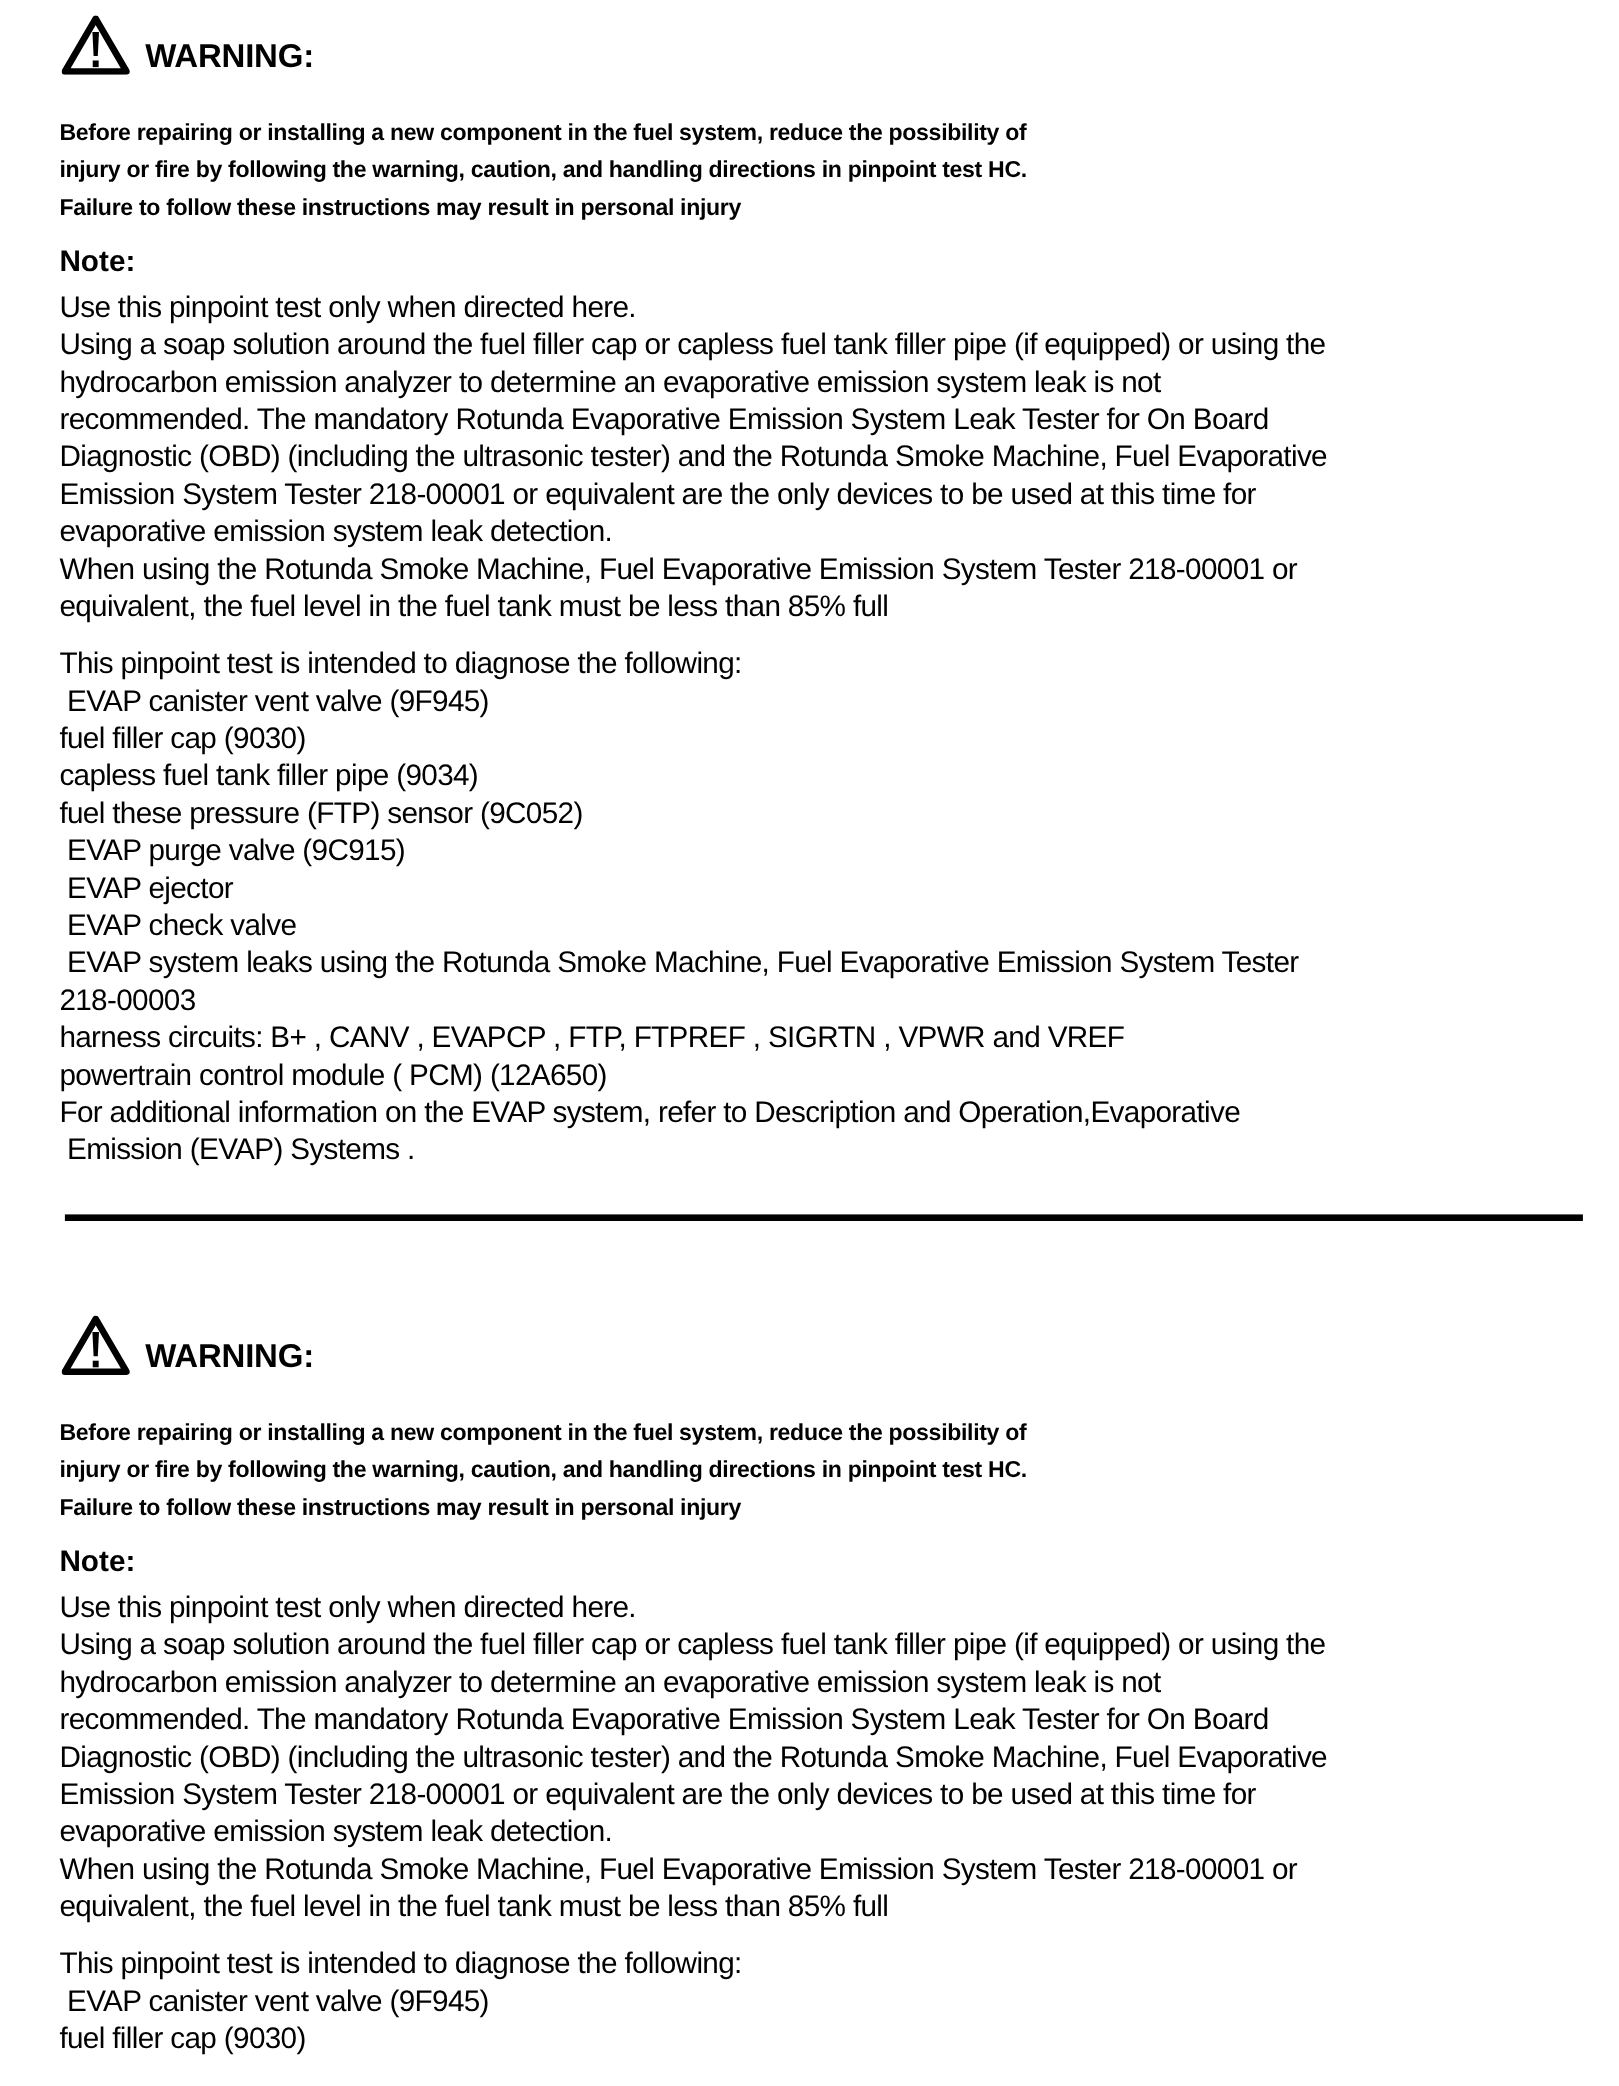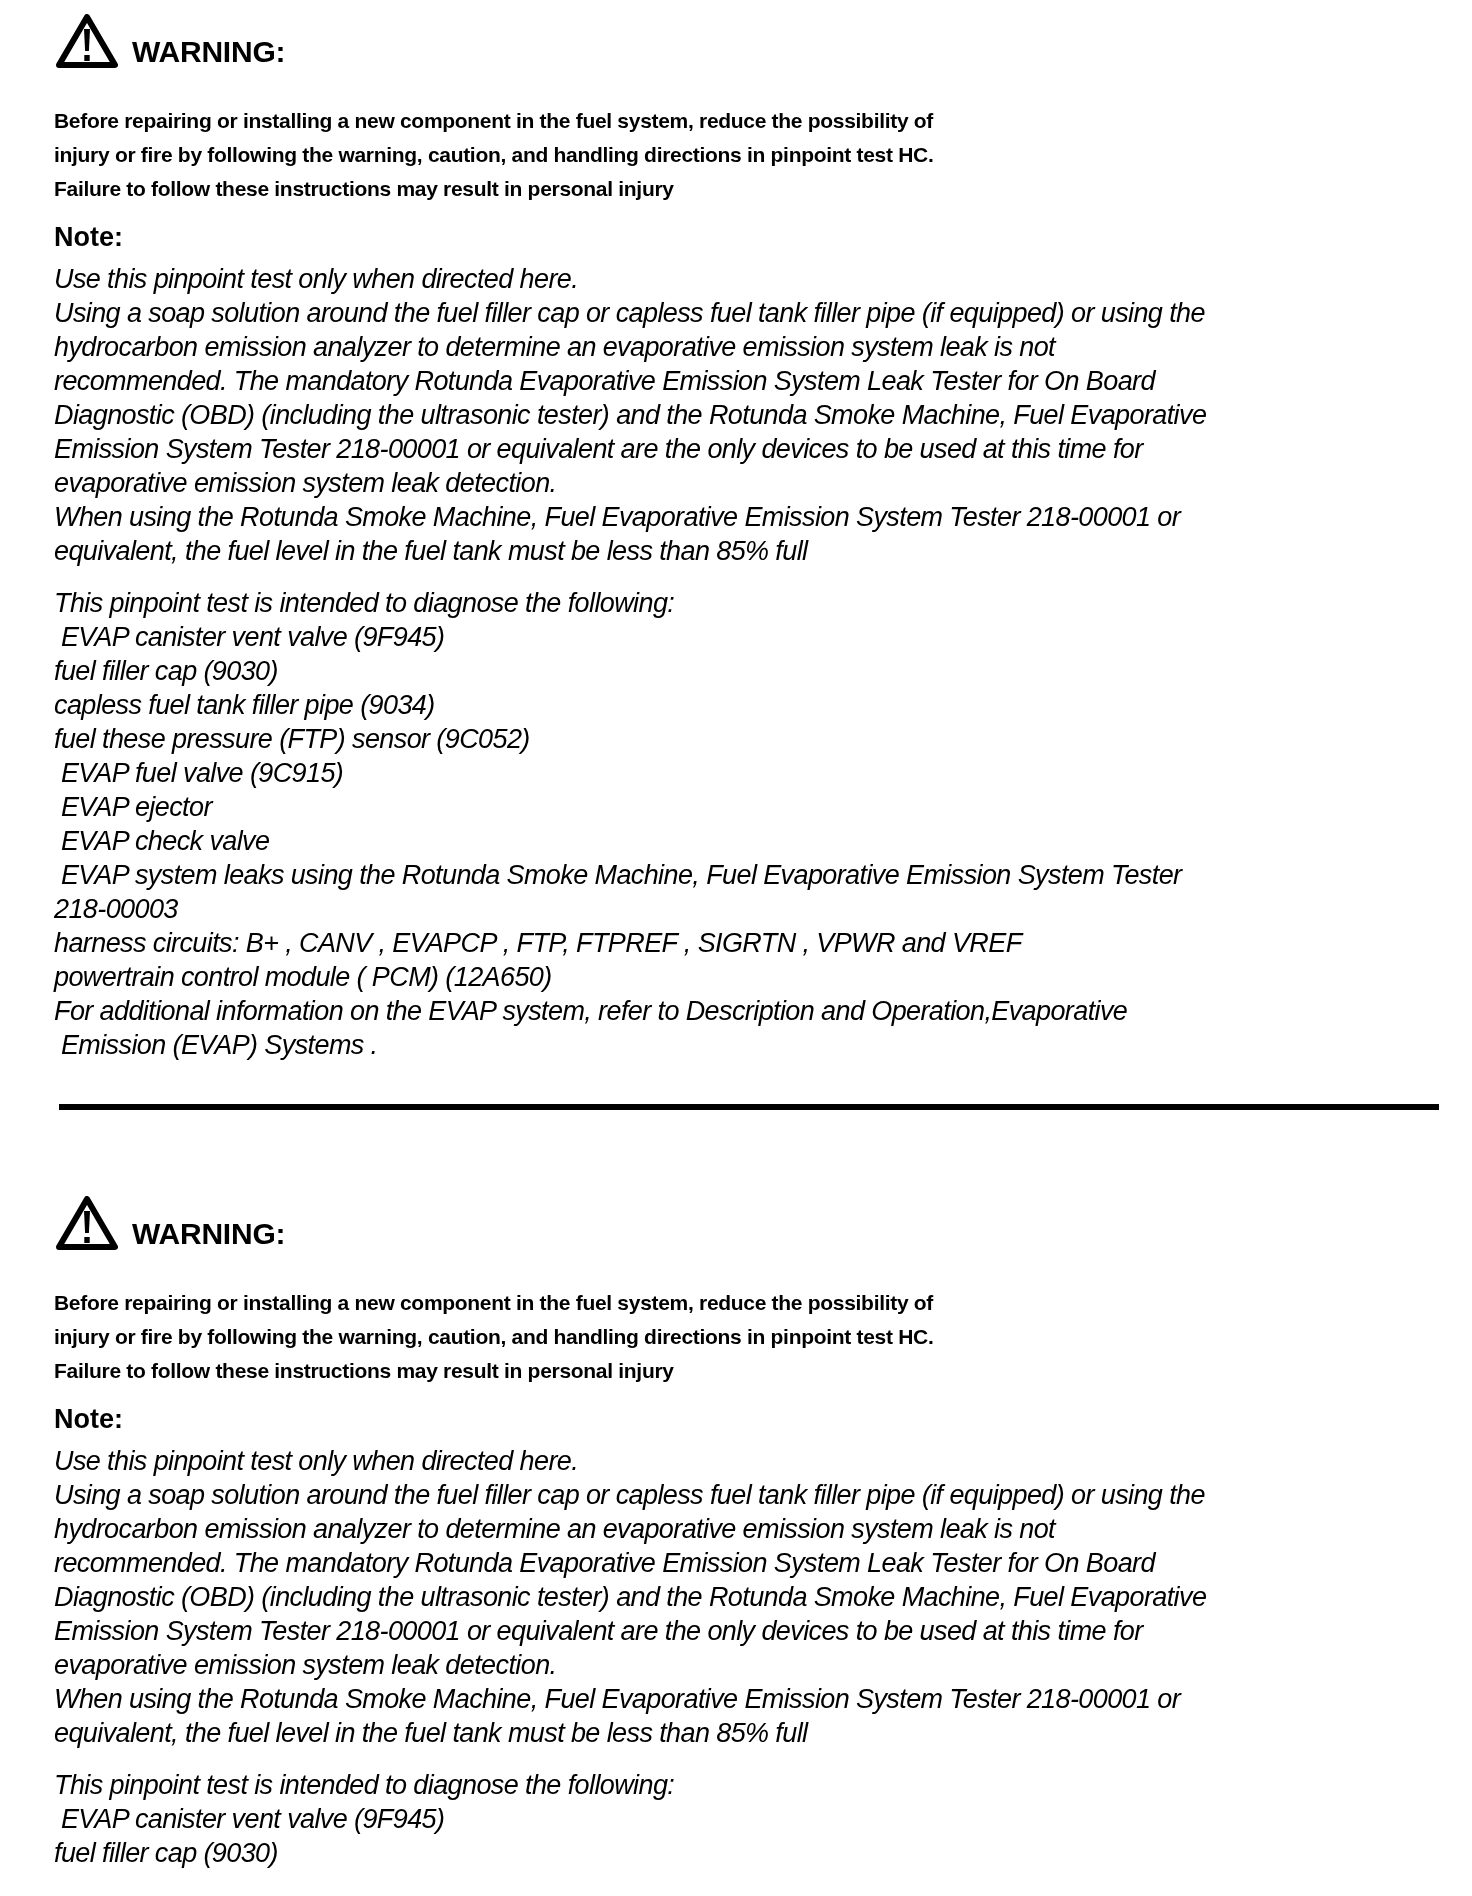--- a/index.html
+++ b/index.html
@@ -43,21 +43,21 @@
     font-size: 27px;
     line-height: 34px;
     margin-bottom: 8px;
   }
   .para-block, .list-block {
     font-size: 27px;
     line-height: 34px;
     letter-spacing: -0.6px;
     max-width: 1424px;
   }
-  .line { white-space: pre-wrap; font-style: italic; }
+  .line { white-space: pre-wrap; }
   .list-block { margin-top: 18px; }
   .divider {
     border: none;
     height: 6px;
     background: #000000;
     width: 1380px;
     margin: 42px 0 86px 5px;
   }
 </style>
 </head>
@@ -94,21 +94,21 @@
       <div class="line">When using the Rotunda Smoke Machine, Fuel Evaporative Emission System Tester 218-00001 or
 equivalent, the fuel level in the fuel tank must be less than 85% full</div>
     </div>
 
     <div class="list-block">
       <div class="line">This pinpoint test is intended to diagnose the following:</div>
       <div class="line"> EVAP canister vent valve (9F945)</div>
       <div class="line">fuel filler cap (9030)</div>
       <div class="line">capless fuel tank filler pipe (9034)</div>
       <div class="line">fuel these pressure (FTP) sensor (9C052)</div>
-      <div class="line"> EVAP fuel valve (9C915)</div>
+      <div class="line"> EVAP purge valve (9C915)</div>
       <div class="line"> EVAP ejector</div>
       <div class="line"> EVAP check valve</div>
       <div class="line"> EVAP system leaks using the Rotunda Smoke Machine, Fuel Evaporative Emission System Tester
 218-00003</div>
       <div class="line">harness circuits: B+ , CANV , EVAPCP , FTP, FTPREF , SIGRTN , VPWR and VREF</div>
       <div class="line">powertrain control module ( PCM) (12A650)</div>
       <div class="line">For additional information on the EVAP system, refer to Description and Operation,Evaporative
  Emission (EVAP) Systems .</div>
     </div>
   </section>

